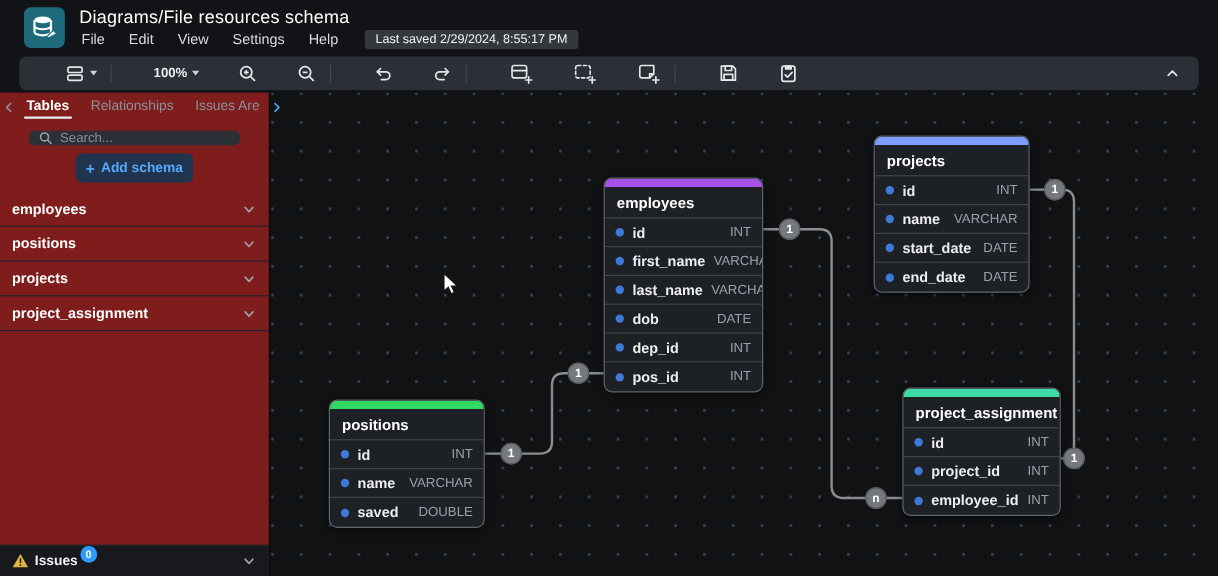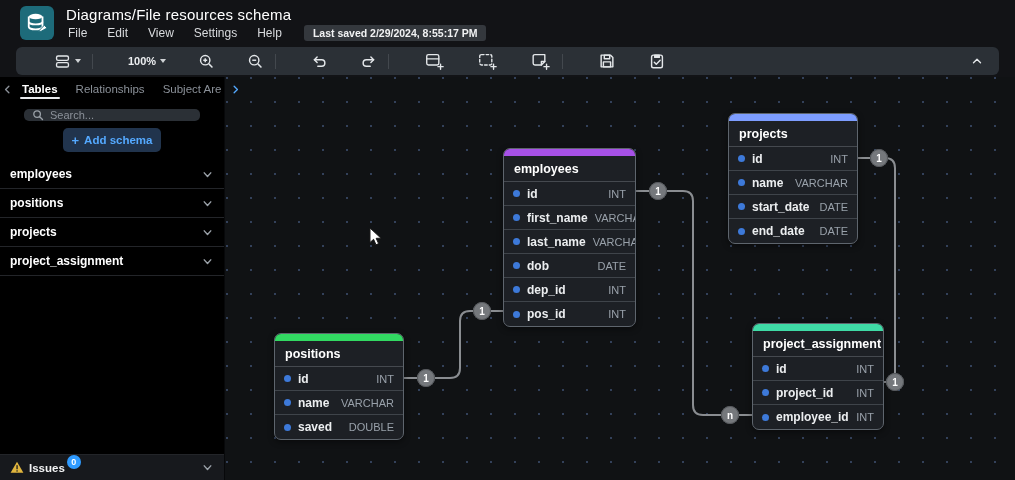--- a/index.html
+++ b/index.html
@@ -12,33 +12,33 @@
     -webkit-font-smoothing:antialiased;
   }
   svg { display:block; }
 
   
   .titlebar { position:absolute; top:0; left:0; right:0; height:46px; background:#121316; z-index:30; }
   .logo { position:absolute; left:20px; top:6px; width:34px; height:34px; background:#1d6b7a; border-radius:6px; display:flex; align-items:center; justify-content:center; }
   .title { position:absolute; left:66px; top:6px; font-size:15px; color:#ffffff; letter-spacing:.2px; }
   .menurow { position:absolute; left:60px; top:25px; display:flex; align-items:center; gap:4px; }
   .menu-item { font-size:12px; color:#d9dbde; padding:1px 8px; border-radius:3px; cursor:default; }
-  .saved-badge { margin-left:10px; background:#34383d; color:#f1f2f3; font-size:10.5px; font-weight:700; padding:2px 9px; border-radius:3px; white-space:nowrap; }
+  .saved-badge { margin-left:10px; background:#34383d; color:#f1f2f3; font-size:10.5px; font-weight:400; padding:2px 9px; border-radius:3px; white-space:nowrap; }
 
   
   .toolbar-zone { position:absolute; top:46px; left:0; right:0; height:31px; background:#121316; z-index:29; }
   .toolbar { position:absolute; left:16px; right:16px; top:1px; height:28px; background:#2b3036; border-radius:6px; display:flex; align-items:center; padding:0 10px; }
   .tbtn { height:22px; min-width:24px; display:flex; align-items:center; justify-content:center; gap:4px; border-radius:4px; color:#e4e7ea; padding:0 4px;margin-left:24px; }
   .tsep { width:1px; height:15px; background:#43484e; margin:0 7px; }
   .zoom-label { font-size:11px; font-weight:700; color:#eceef0; }
   .caret { width:0; height:0; border-left:3.5px solid transparent; border-right:3.5px solid transparent; border-top:4px solid #cfd2d5; }
   .tb-spacer { flex:1; }
 
   
-  .sidebar { position:absolute; top:77px; left:0; width:225px; bottom:0; background:#000000; border-right:1px solid #07080a; z-index:20; }
+  .sidebar { position:absolute; top:77px; left:0; width:225px; bottom:0; background:#7f1d1d; border-right:1px solid #07080a; z-index:20; }
   .tabbar { display:flex; align-items:center; height:24px; padding:0 2px; }
   .tab { font-size:11.5px; color:#8b9199; padding:3px 9px; position:relative; white-space:nowrap; }
   .tab.active { color:#ffffff; font-weight:700; }
   .tab.active::after { content:""; position:absolute; left:7px; right:7px; bottom:-1px; height:2px; background:#e9ebee; border-radius:1px; }
   .tab-nav { width:16px; height:18px; display:flex; align-items:center; justify-content:center; }
   .searchrow { display:flex; gap:7px; padding:8px; align-items:center;flex-direction:column; }
   .searchbox { flex:1; height:24px; background:#2b3036; border-radius:5px; display:flex; align-items:center; padding:0 8px; gap:6px; }
   .searchbox input { background:transparent; border:none; outline:none; color:#dadde0; font-size:11px; width:100%; font-family:inherit; }
   .searchbox input::placeholder { color:#8b9199; }
   .add-table-btn { height:24px; background:#21344d; color:#54a9ff; border:none; border-radius:5px; font-size:11.5px; font-weight:700; display:flex; align-items:center; gap:5px; padding:0 9px; font-family:inherit; white-space:nowrap; }
@@ -220,21 +220,21 @@
 
 <div class="sidebar">
   <div class="tabbar">
     <span class="tab-nav">
       <svg width="11" height="11" viewBox="0 0 20 20" fill="none" stroke="#8b9199" stroke-width="2.4" stroke-linecap="round" stroke-linejoin="round">
           <path d="M12.5 4 L6.5 10 l6 6"></path>
         </svg>
     </span>
     <span class="tab active">Tables</span>
     <span class="tab">Relationships</span>
-    <span class="tab">Subject Are</span>
+    <span class="tab">Issues Are</span>
     <span class="tab-nav">
       <svg width="11" height="11" viewBox="0 0 20 20" fill="none" stroke="#54a9ff" stroke-width="2.4" stroke-linecap="round" stroke-linejoin="round">
           <path d="M7.5 4 l6 6 -6 6"></path>
         </svg>
     </span>
   </div>
 
   <div class="searchrow">
     <div class="searchbox">
       <span>

